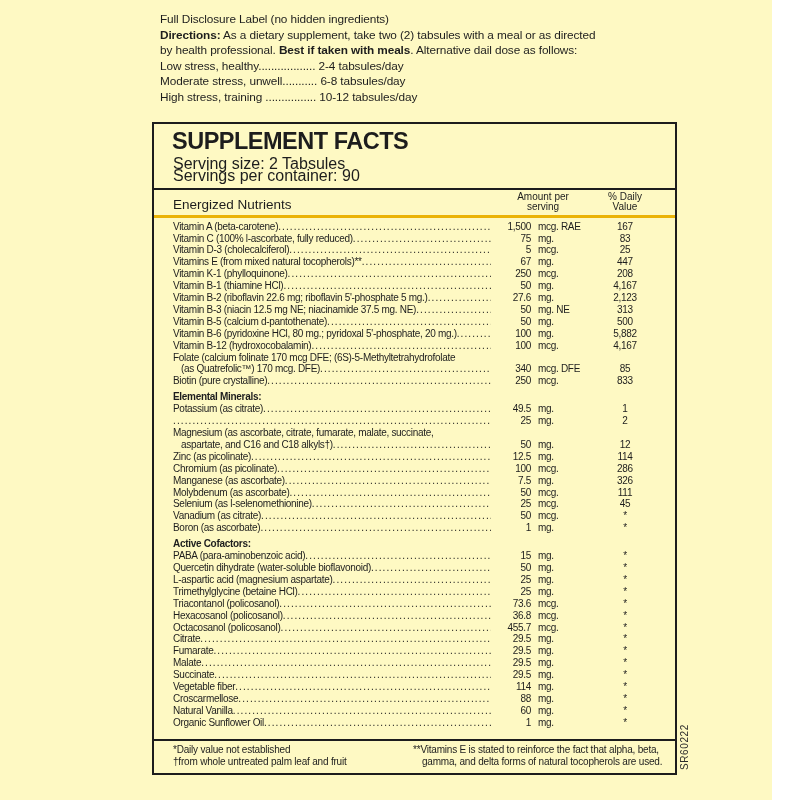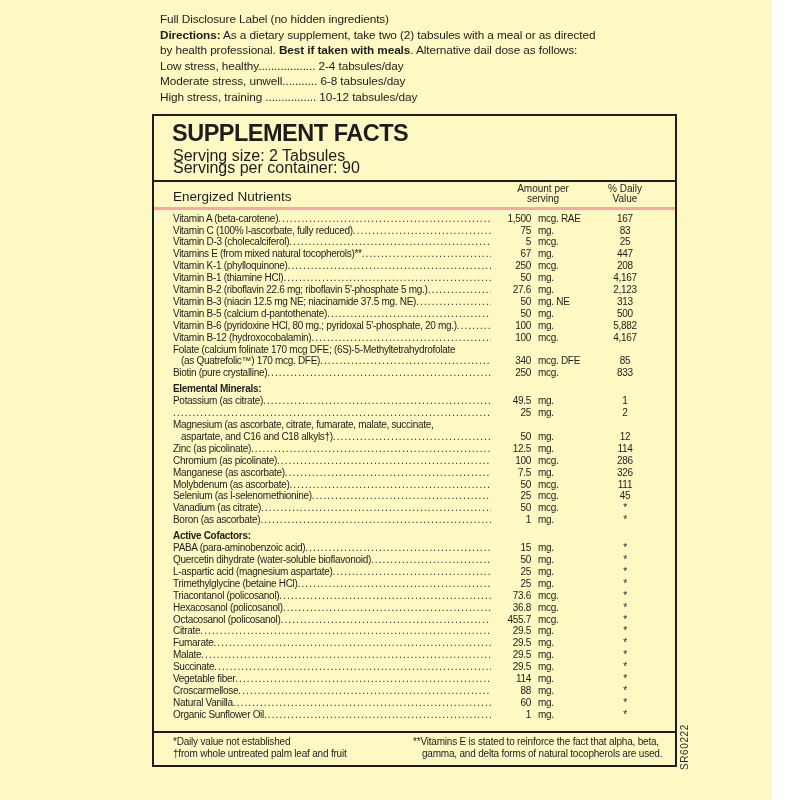--- a/index.html
+++ b/index.html
@@ -6,29 +6,29 @@
   .page {
     position: relative; width: 772px; height: 800px; background: #fef9c3;
     font-family: Liberation Sans, sans-serif; color: #1d1d1d; overflow: hidden;
   }
   
   .intro { position: absolute; left: 160px; top: 12px; font-size: 11.8px; line-height: 15.6px; letter-spacing: -0.1px; }
   .iline { white-space: nowrap; }
   .iline b { font-weight: bold; }
   
   .panel {
-    position: absolute; left: 152px; top: 114px; width: 525px; height: 653px;
+    position: absolute; left: 152px; top: 122px; width: 525px; height: 653px;
     box-sizing: border-box; border: 2px solid #1d1d1d;
     padding: 4px 20px 4px 19px; display: flex; flex-direction: column; overflow: hidden;
   }
   .panel-title { font-size: 23.5px; line-height: 24px; font-weight: bold; letter-spacing: -0.5px; margin: 1px 0 5px -1px; white-space: nowrap; }
   .serving { font-size: 16px; line-height: 12.3px; white-space: nowrap; }
   .thead {
     display: flex; align-items: flex-end;
-    border-top: 2px solid #1d1d1d; border-bottom: 3px solid #fca5a5;
+    border-top: 2px solid #1d1d1d; border-bottom: 3px solid #eab308;
     margin: 5px -20px 0 -19px; padding: 2px 20px 2px 19px;
   }
   .th-left { flex: 1; font-size: 13.5px; padding-bottom: 1px; white-space: nowrap; }
   .th-amt { width: 104px; text-align: center; font-size: 10px; line-height: 10.5px; }
   .th-dv  { width: 60px;  text-align: center; font-size: 10px; line-height: 10.5px; }
   
   .tbody { flex: 1; padding-top: 3px; font-size: 10px; line-height: 11.9px; letter-spacing: -0.3px; overflow: hidden; }
   .sec + .sec { margin-top: 4px; }
   .sec-title { font-weight: bold; white-space: nowrap; }
   .row { display: flex; align-items: baseline; }

